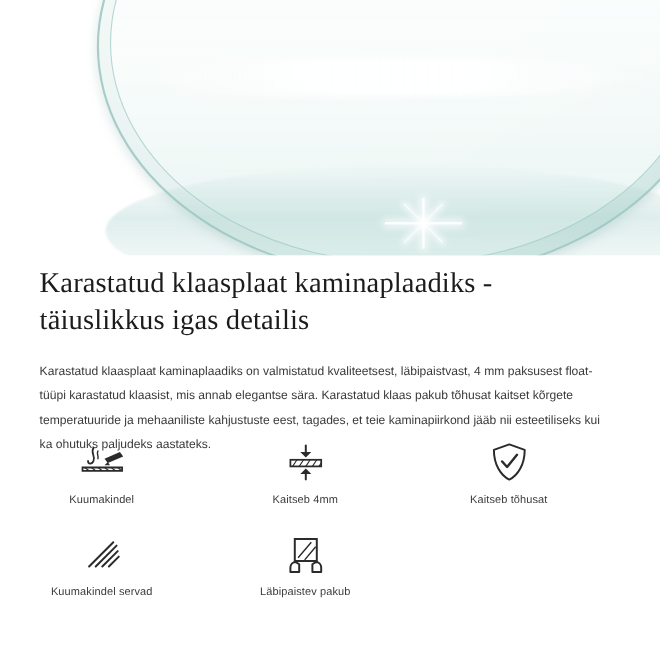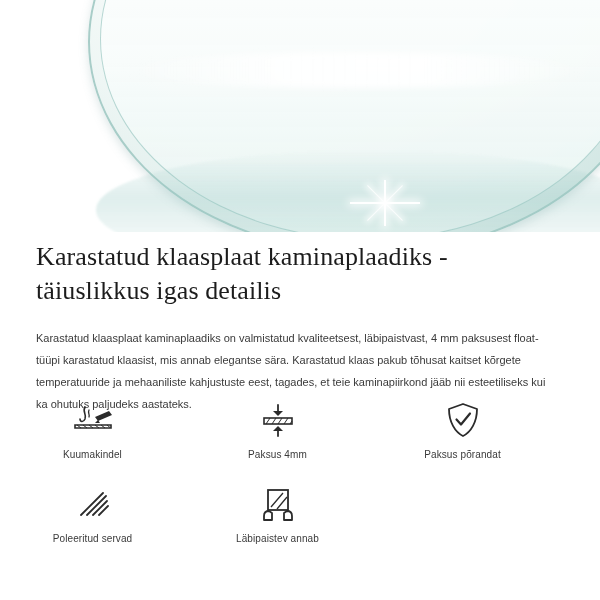--- a/index.html
+++ b/index.html
@@ -222,52 +222,52 @@
       <div class="feature-icon">
         <svg width="44" height="34" viewBox="0 0 44 34">
           <path d="M22 2 L22 9" stroke="#2b2b2b" stroke-width="1.8" stroke-linecap="round"></path>
           <path d="M17 8 L22 13 L27 8 Z" fill="#2b2b2b"></path>
           <rect x="8" y="15" width="28" height="6" fill="none" stroke="#2b2b2b" stroke-width="1.6"></rect>
           <path d="M10 21 L14 15 M16 21 L20 15 M22 21 L26 15 M28 21 L32 15 M34 21 L36 18" stroke="#2b2b2b" stroke-width="1"></path>
           <path d="M17 28 L22 23 L27 28 Z" fill="#2b2b2b"></path>
           <path d="M22 27 L22 33" stroke="#2b2b2b" stroke-width="1.8" stroke-linecap="round"></path>
         </svg>
       </div>
-      <div class="feature-label">Paksus 4mm</div>
+      <div class="feature-label">Kaitseb 4mm</div>
     </div>
 
     <div class="feature">
       <div class="feature-icon">
         <svg width="34" height="36" viewBox="0 0 34 36">
           <path d="M17 2 L31 7 C31 20, 25 30, 17 34 C9 30, 3 20, 3 7 Z" fill="none" stroke="#2b2b2b" stroke-width="1.8" stroke-linejoin="round"></path>
           <path d="M10.5 17.5 L15 22.5 L24 11.5" fill="none" stroke="#2b2b2b" stroke-width="2.2" stroke-linecap="round" stroke-linejoin="round"></path>
         </svg>
       </div>
-      <div class="feature-label">Paksus põrandat</div>
+      <div class="feature-label">Kaitseb tõhusat</div>
     </div>
 
 
     <div class="feature">
       <div class="feature-icon">
         <svg width="40" height="34" viewBox="0 0 40 34">
           <path d="M8 28 L30 6" stroke="#2b2b2b" stroke-width="1.8" stroke-linecap="round"></path>
           <path d="M14 28 L33 9" stroke="#2b2b2b" stroke-width="1.8" stroke-linecap="round"></path>
           <path d="M20 28 L34 14" stroke="#2b2b2b" stroke-width="1.8" stroke-linecap="round"></path>
           <path d="M26 28 L35 19" stroke="#2b2b2b" stroke-width="1.8" stroke-linecap="round"></path>
         </svg>
       </div>
-      <div class="feature-label">Poleeritud servad</div>
+      <div class="feature-label">Kuumakindel servad</div>
     </div>
 
     <div class="feature">
       <div class="feature-icon">
         <svg width="44" height="34" viewBox="0 0 44 34">
           <rect x="12" y="3" width="20" height="20" fill="none" stroke="#2b2b2b" stroke-width="1.8"></rect>
           <path d="M15 20 L27 6 M21 22 L31 10" stroke="#2b2b2b" stroke-width="1.3"></path>
           <path d="M13 24 C10 24, 8 26, 8 29 L8 33 L16 33 L16 26 Z" fill="none" stroke="#2b2b2b" stroke-width="1.8" stroke-linejoin="round"></path>
           <path d="M31 24 C34 24, 36 26, 36 29 L36 33 L28 33 L28 26 Z" fill="none" stroke="#2b2b2b" stroke-width="1.8" stroke-linejoin="round"></path>
         </svg>
       </div>
-      <div class="feature-label">Läbipaistev annab</div>
+      <div class="feature-label">Läbipaistev pakub</div>
     </div>
 
   </div>
 </div>
 
 </body></html>

